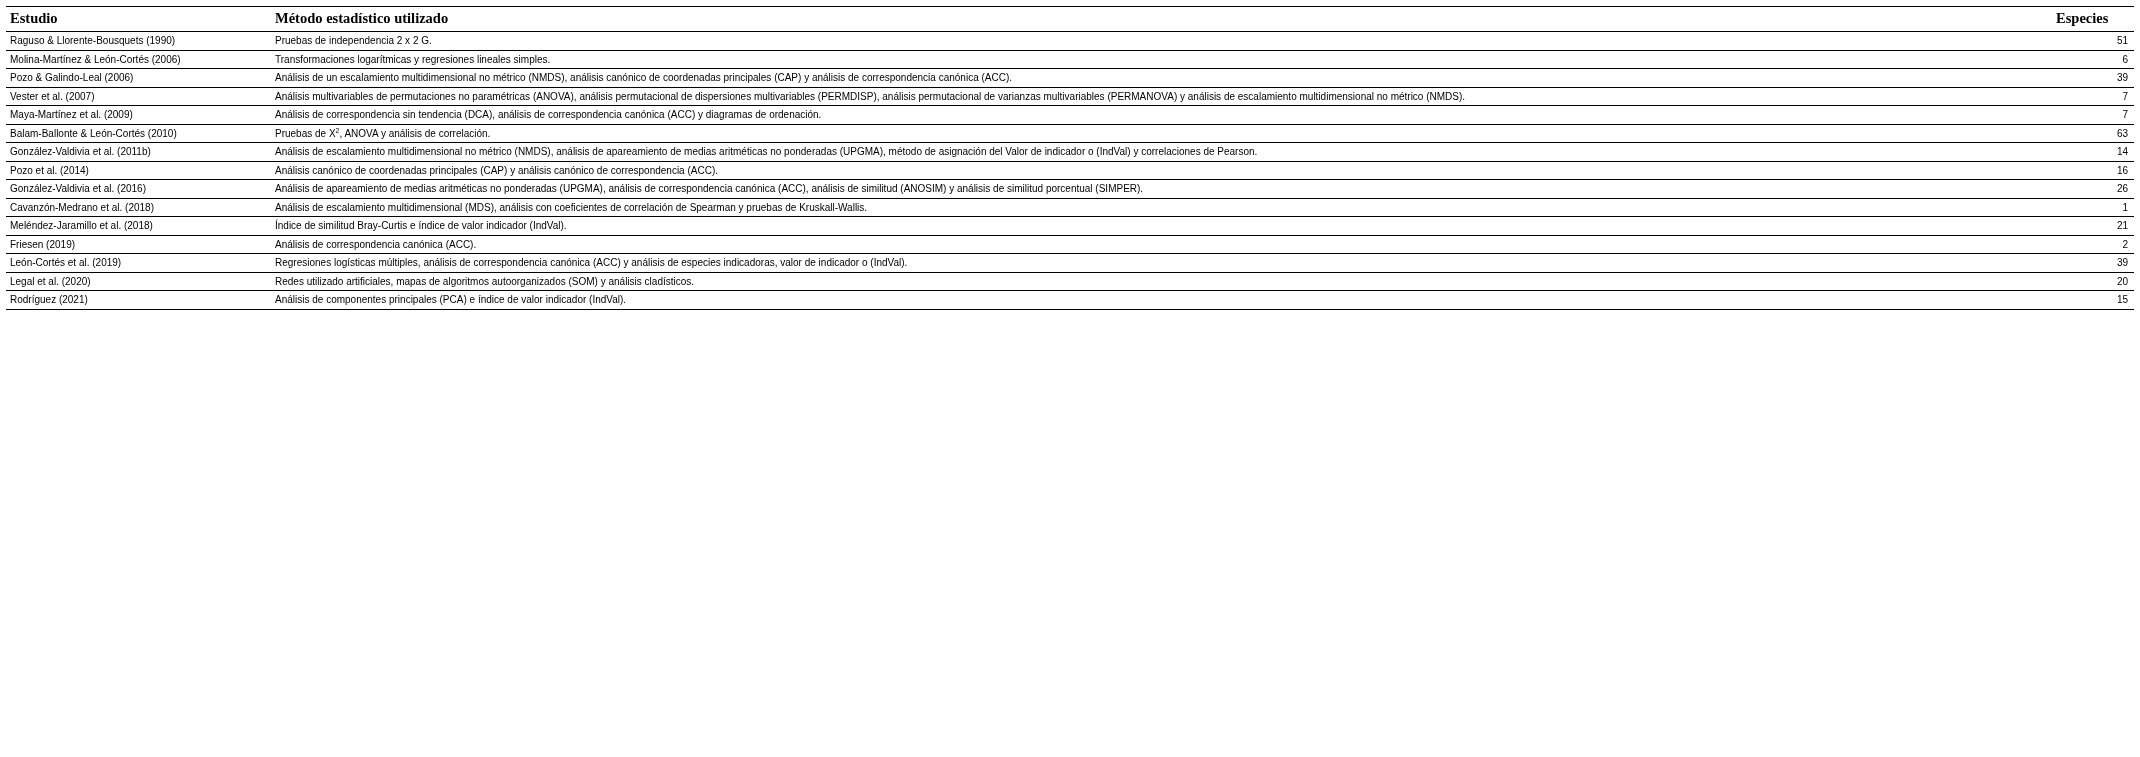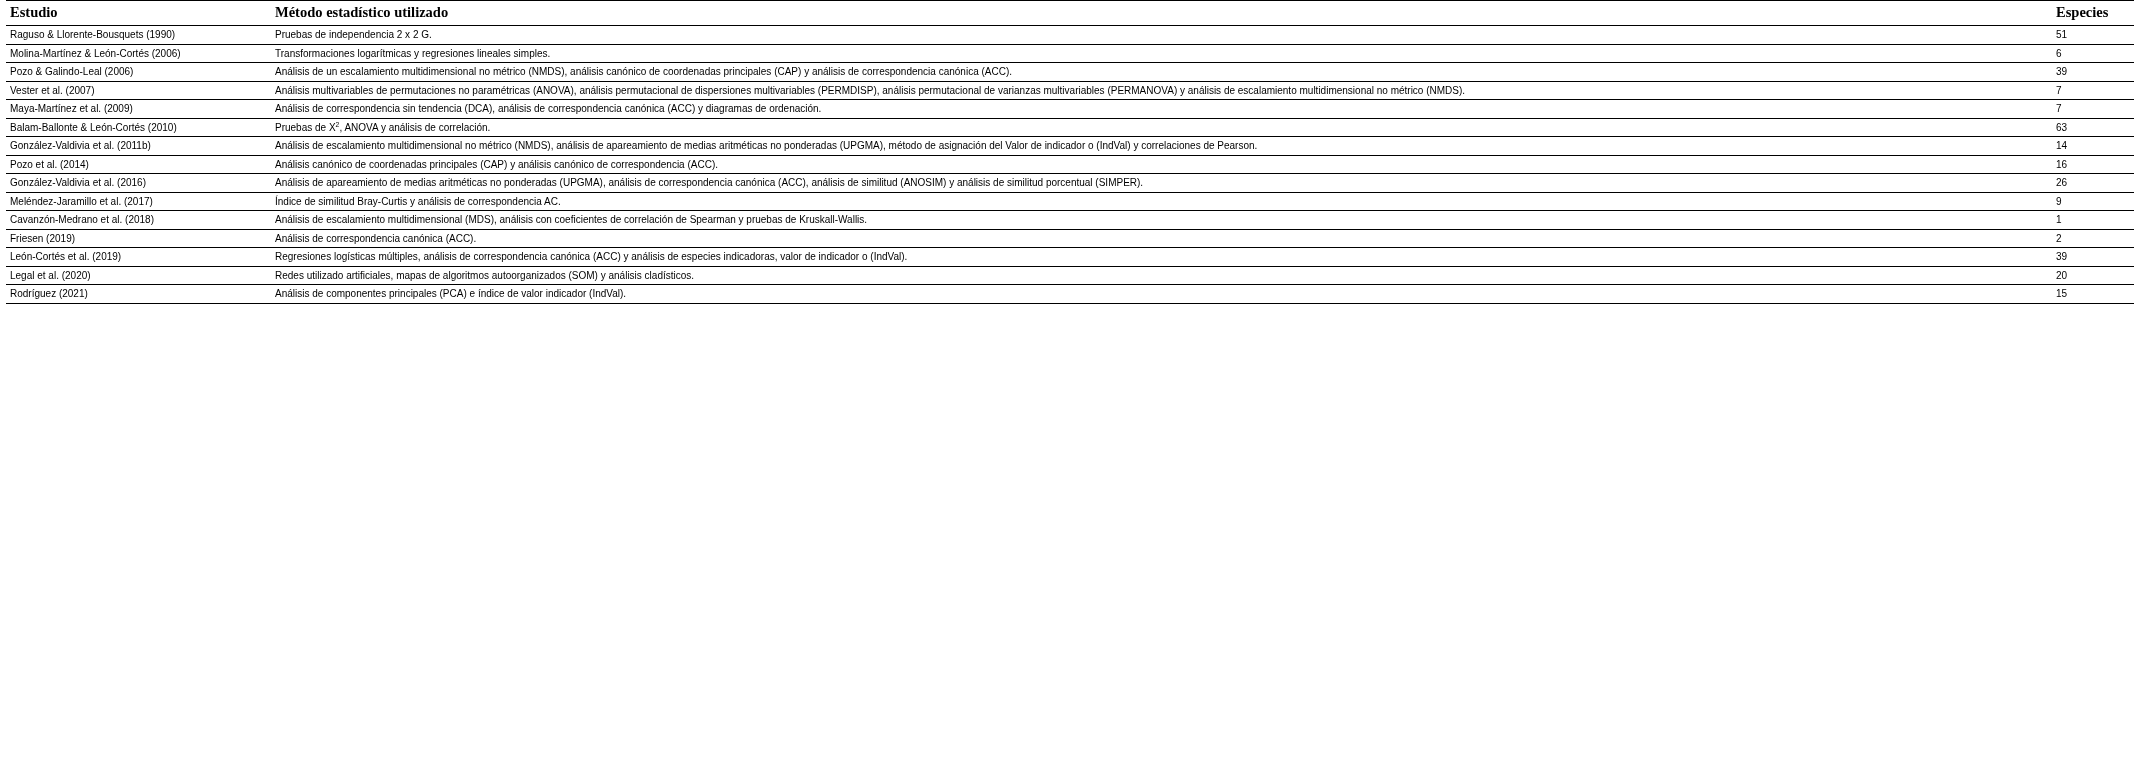--- a/index.html
+++ b/index.html
@@ -16,21 +16,21 @@
   }
   .page {
     position: relative;
     width: 2140px;
     height: 757px;
     background: #ffffff;
   }
   table.data-table {
     border-collapse: collapse;
     width: 2128px;
-    margin: 0 0 0 6px;
+    margin: 6px 0 0 6px;
     table-layout: fixed;
   }
   table.data-table col.col-study   { width: 265px; }
   table.data-table col.col-method  { width: 1781px; }
   table.data-table col.col-species { width: 82px; }
 
   table.data-table thead th {
     font-family: "Liberation Serif", serif;
     font-weight: bold;
     font-size: 14.5px;
@@ -49,20 +49,21 @@
     font-family: Liberation Sans, sans-serif;
     font-size: 10px;
     line-height: 1.15;
     padding: 3px 4px 3px 4px;
     border-bottom: 0.9px solid #000000;
     vertical-align: top;
     white-space: nowrap;
     overflow: hidden;
   }
   table.data-table tbody td.species-cell {
+    text-align: right;
     padding-right: 6px;
   }
   sup {
     font-size: 0.68em;
     vertical-align: super;
     line-height: 0;
   }
 </style>
 </head>
 <body>
@@ -121,28 +122,28 @@
           <td class="study-cell">Pozo et al. (2014)</td>
           <td class="method-cell">Análisis canónico de coordenadas principales (CAP) y análisis canónico de correspondencia (ACC).</td>
           <td class="species-cell">16</td>
         </tr>
         <tr>
           <td class="study-cell">González-Valdivia et al. (2016)</td>
           <td class="method-cell">Análisis de apareamiento de medias aritméticas no ponderadas (UPGMA), análisis de correspondencia canónica (ACC), análisis de similitud (ANOSIM) y análisis de similitud porcentual (SIMPER).</td>
           <td class="species-cell">26</td>
         </tr>
         <tr>
-          <td class="study-cell">Meléndez-Jaramillo et al. (2017)</td>
-          <td class="method-cell">Índice de similitud Bray-Curtis y análisis de correspondencia AC.</td>
-          <td class="species-cell">9</td>
-        </tr>
-        <tr>
           <td class="study-cell">Cavanzón-Medrano et al. (2018)</td>
           <td class="method-cell">Análisis de escalamiento multidimensional (MDS), análisis con coeficientes de correlación de Spearman y pruebas de Kruskall-Wallis.</td>
           <td class="species-cell">1</td>
+        </tr>
+        <tr>
+          <td class="study-cell">Meléndez-Jaramillo et al. (2018)</td>
+          <td class="method-cell">Índice de similitud Bray-Curtis e índice de valor indicador (IndVal).</td>
+          <td class="species-cell">21</td>
         </tr>
         <tr>
           <td class="study-cell">Friesen (2019)</td>
           <td class="method-cell">Análisis de correspondencia canónica (ACC).</td>
           <td class="species-cell">2</td>
         </tr>
         <tr>
           <td class="study-cell">León-Cortés et al. (2019)</td>
           <td class="method-cell">Regresiones logísticas múltiples, análisis de correspondencia canónica (ACC) y análisis de especies indicadoras, valor de indicador o (IndVal).</td>
           <td class="species-cell">39</td>

